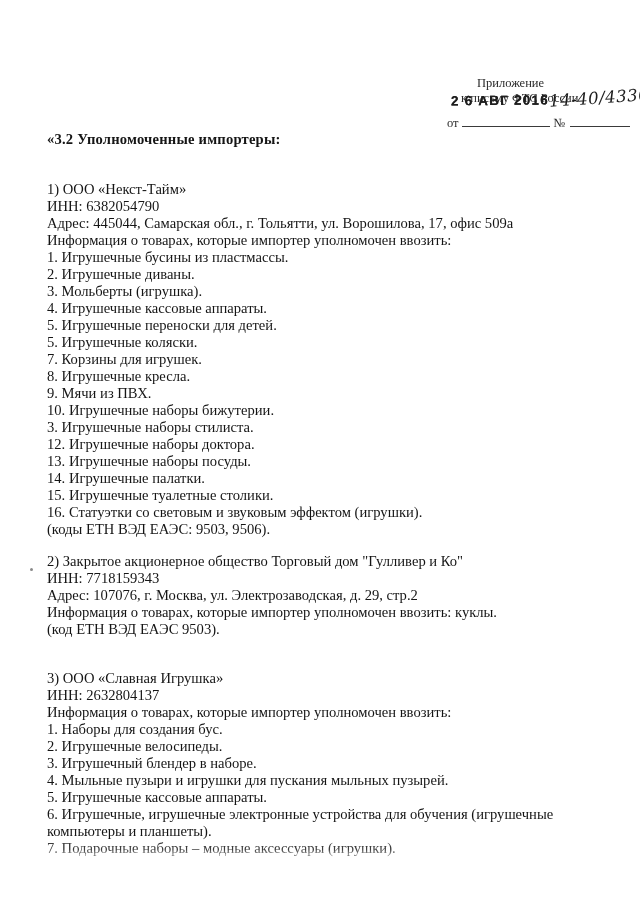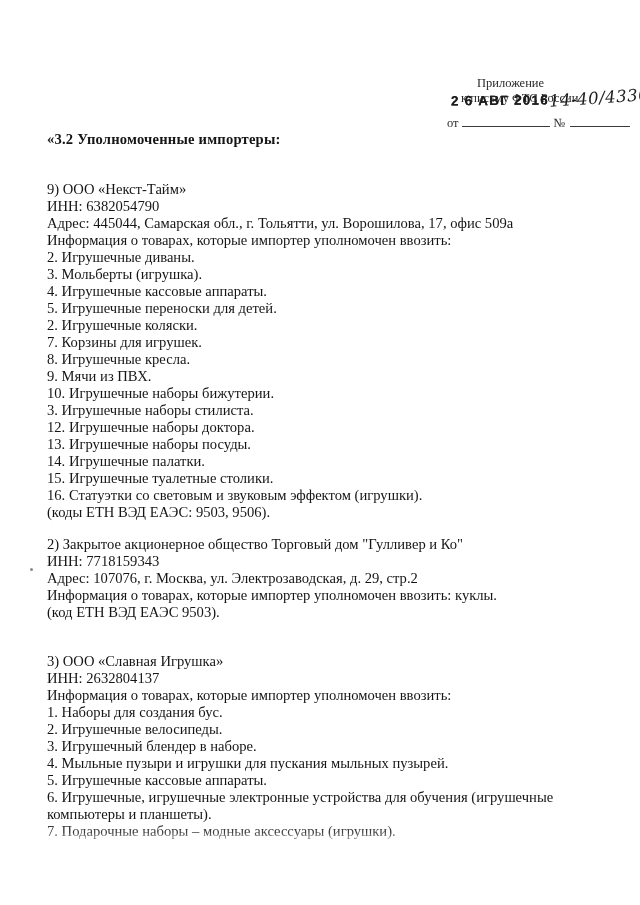--- a/index.html
+++ b/index.html
@@ -110,30 +110,31 @@
   <div class="stamp">2 6 АВГ 2016</div>
   <div class="handwriting">14-40/43300</div>
 
   <div class="speck"></div>
 
   <div class="content">
 
     <div class="title">«3.2 Уполномоченные импортеры:</div>
 
     <div class="block-1">
-      <div class="line">9) ООО «Некст-Тайм»</div>
+      <div class="line">1) ООО «Некст-Тайм»</div>
       <div class="line">ИНН: 6382054790</div>
       <div class="line">Адрес: 445044, Самарская обл., г. Тольятти, ул. Ворошилова, 17, офис 509а</div>
       <div class="line">Информация о товарах, которые импортер уполномочен ввозить:</div>
       <div>
+          <div class="line">1. Игрушечные бусины из пластмассы.</div>
           <div class="line">2. Игрушечные диваны.</div>
           <div class="line">3. Мольберты (игрушка).</div>
           <div class="line">4. Игрушечные кассовые аппараты.</div>
           <div class="line">5. Игрушечные переноски для детей.</div>
-          <div class="line">2. Игрушечные коляски.</div>
+          <div class="line">5. Игрушечные коляски.</div>
           <div class="line">7. Корзины для игрушек.</div>
           <div class="line">8. Игрушечные кресла.</div>
           <div class="line">9. Мячи из ПВХ.</div>
           <div class="line">10. Игрушечные наборы бижутерии.</div>
           <div class="line">3. Игрушечные наборы стилиста.</div>
           <div class="line">12. Игрушечные наборы доктора.</div>
           <div class="line">13. Игрушечные наборы посуды.</div>
           <div class="line">14. Игрушечные палатки.</div>
           <div class="line">15. Игрушечные туалетные столики.</div>
           <div class="line">16. Статуэтки со световым и звуковым эффектом (игрушки).</div>

